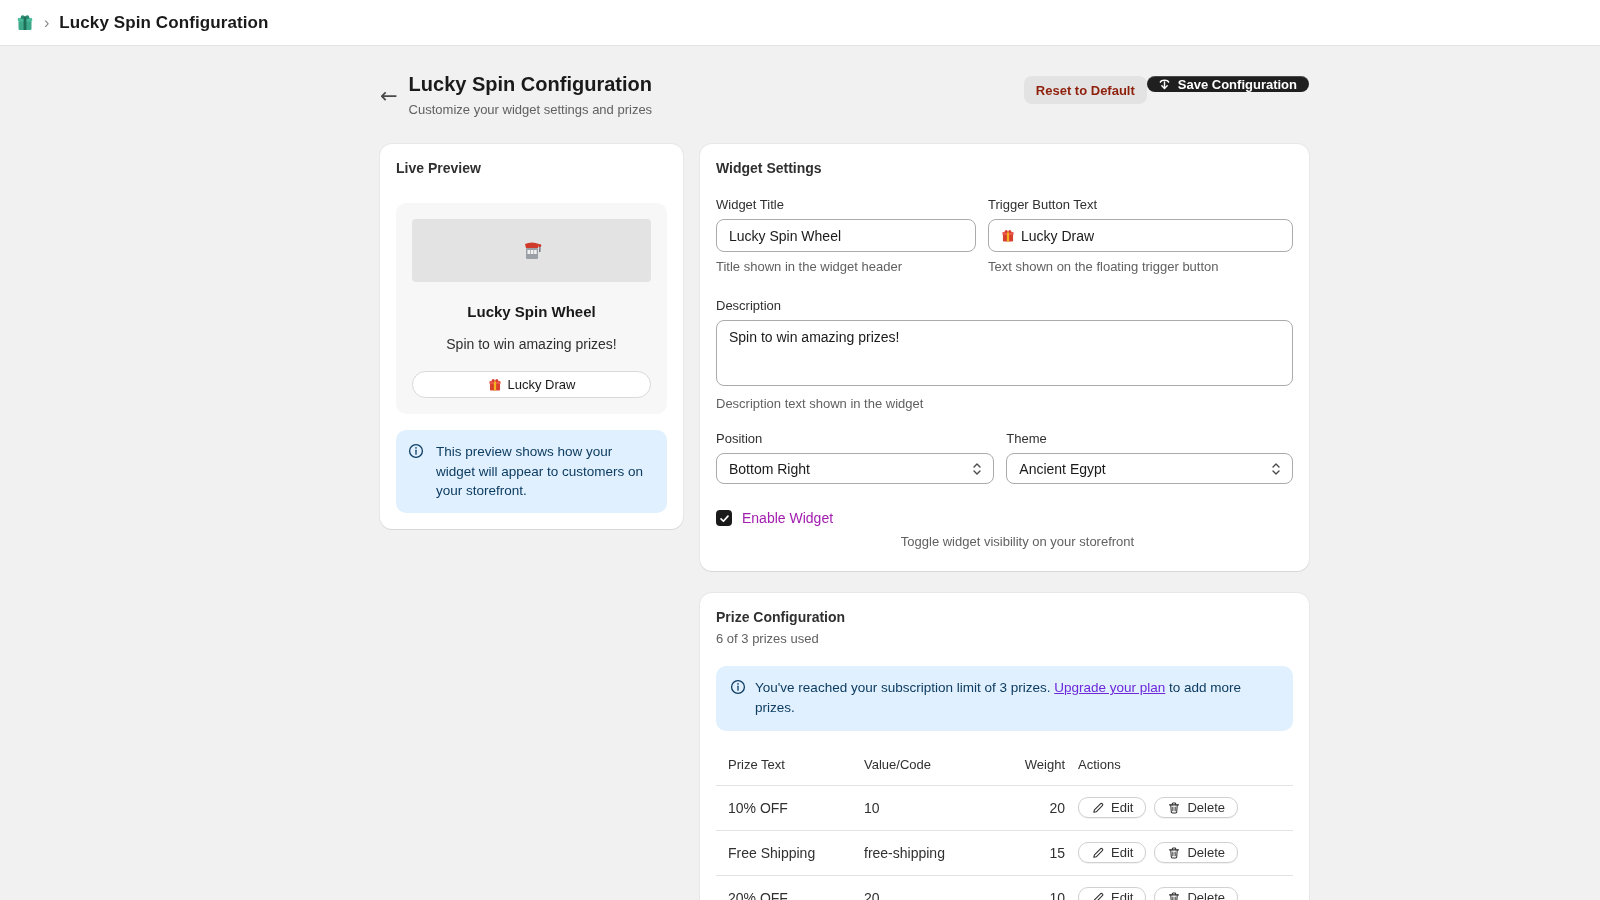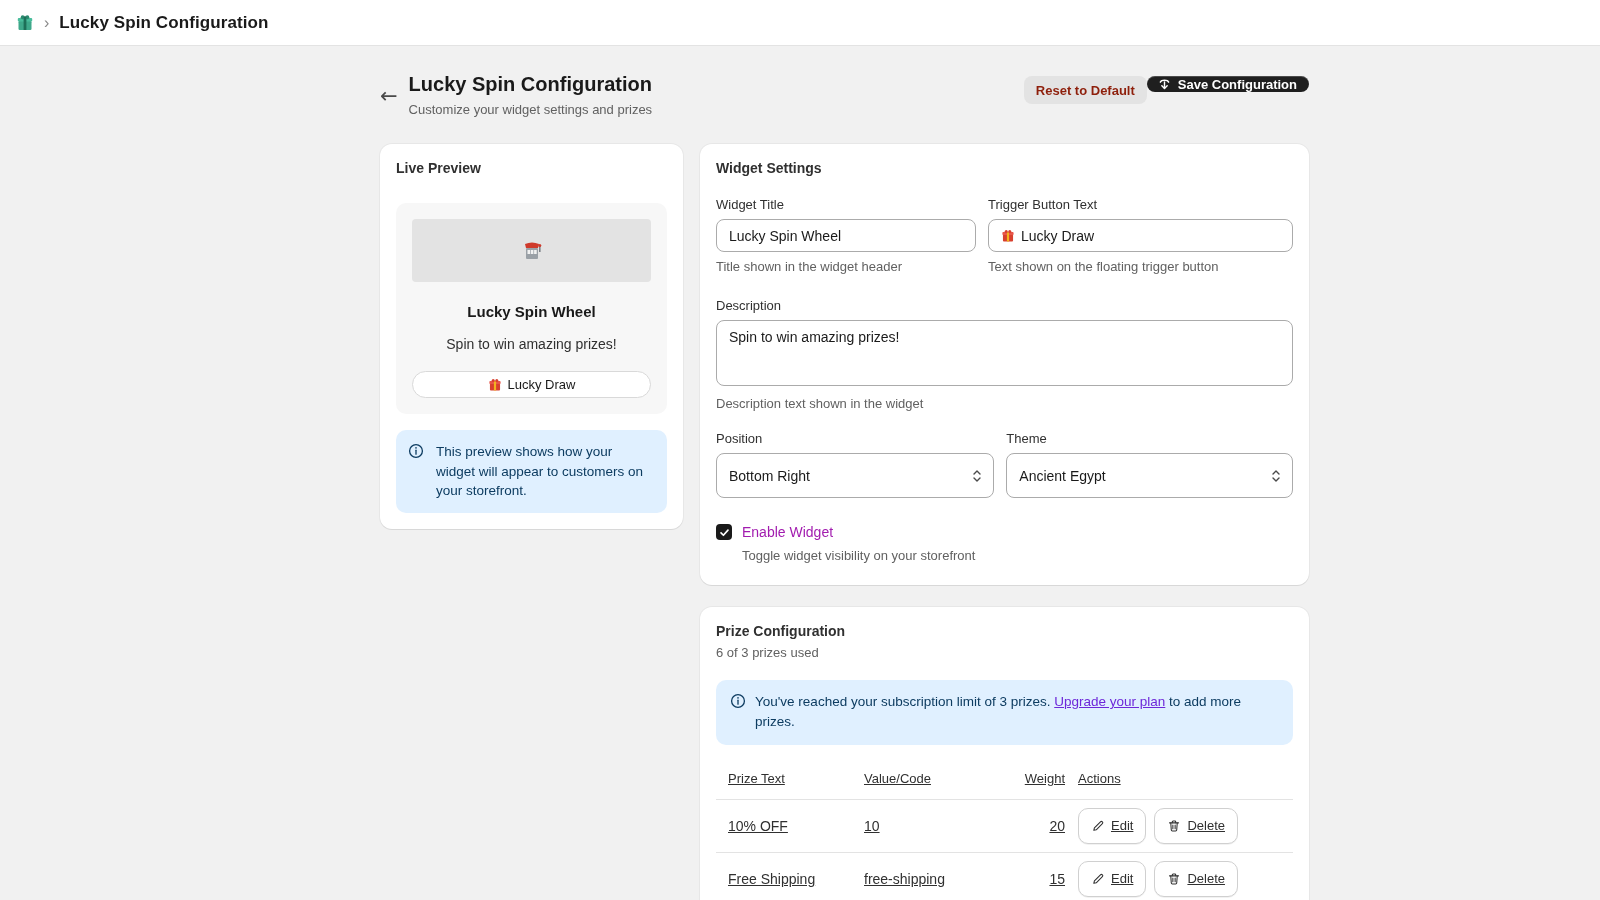--- a/index.html
+++ b/index.html
@@ -117,32 +117,32 @@
   }
   input.t-input { display: block; }
   .f-help { font-size: 13px; color: #616161; margin-top: 7px; }
   .t-area {
     width: 100%; height: 66px; resize: none;
     border: 1px solid #ababab; border-radius: 8px;
     padding: 8px 12px; font-size: 14px; color: #1a1a1a;
     font-family: inherit; background: #fff;
   }
   .select {
-    height: 45px; border: 1px solid #ababab; border-radius: 8px;
+    height: 31px; border: 1px solid #ababab; border-radius: 8px;
     padding: 0 10px 0 12px; background: #fff;
     display: flex; align-items: center; justify-content: space-between;
     font-size: 14px; color: #1a1a1a; cursor: pointer;
   }
   .check-row { display: flex; align-items: center; gap: 10px; margin-top: 26px; }
   .checkbox {
     width: 16px; height: 16px; border-radius: 4px; background: #1a1a1a;
     display: inline-flex; align-items: center; justify-content: center; cursor: pointer;
   }
   .check-label { font-size: 14px; color: #a21caf; }
-  .check-help { font-size: 13px; color: #616161; margin: 8px 0 6px 26px; }
+  .check-help { font-size: 13px; color: #616161; margin: 8px 0 6px 26px; text-align: center; }
 
   
   .card-sub { font-size: 13px; color: #616161; margin-top: 6px; }
   .banner {
     margin-top: 20px;
     background: #e0f0ff;
     border-radius: 10px;
     padding: 12px 14px;
     display: flex; gap: 9px;
     color: #0d3c61;
@@ -150,31 +150,30 @@
     line-height: 1.5;
   }
   .banner a { color: #6d28d9; text-decoration: underline; cursor: pointer; }
 
   .ptable { margin-top: 14px; }
   .prow {
     display: grid;
     grid-template-columns: 136px 157px 44px 1fr;
     align-items: center;
     padding-left: 12px;
-    text-decoration: underline;
   }
   .prow.head { padding-top: 12px; padding-bottom: 13px; }
   .prow.body { border-top: 1px solid #e3e3e3; padding-top: 8px; padding-bottom: 8px; min-height: 45px; }
   .pc-h { font-size: 13px; color: #303030; }
   .pc { font-size: 14px; color: #303030; }
   .pc-weight { text-align: right; }
   .pc-actions { padding-left: 13px; display: flex; gap: 8px; }
   .mini-btn {
     background: #fff; border: 1px solid #d0d0d0; border-radius: 10px;
-    height: 36px; padding: 0 12px; font-size: 13px; color: #303030; cursor: pointer;
+    height: 21px; padding: 0 12px; font-size: 13px; color: #303030; cursor: pointer;
     display: inline-flex; align-items: center; gap: 6px;
     box-shadow: 0 1px 0 rgba(0,0,0,.05);
     font-family: inherit;
   }
 
   svg { display: block; }
 </style>
 </head>
 <body>
 

